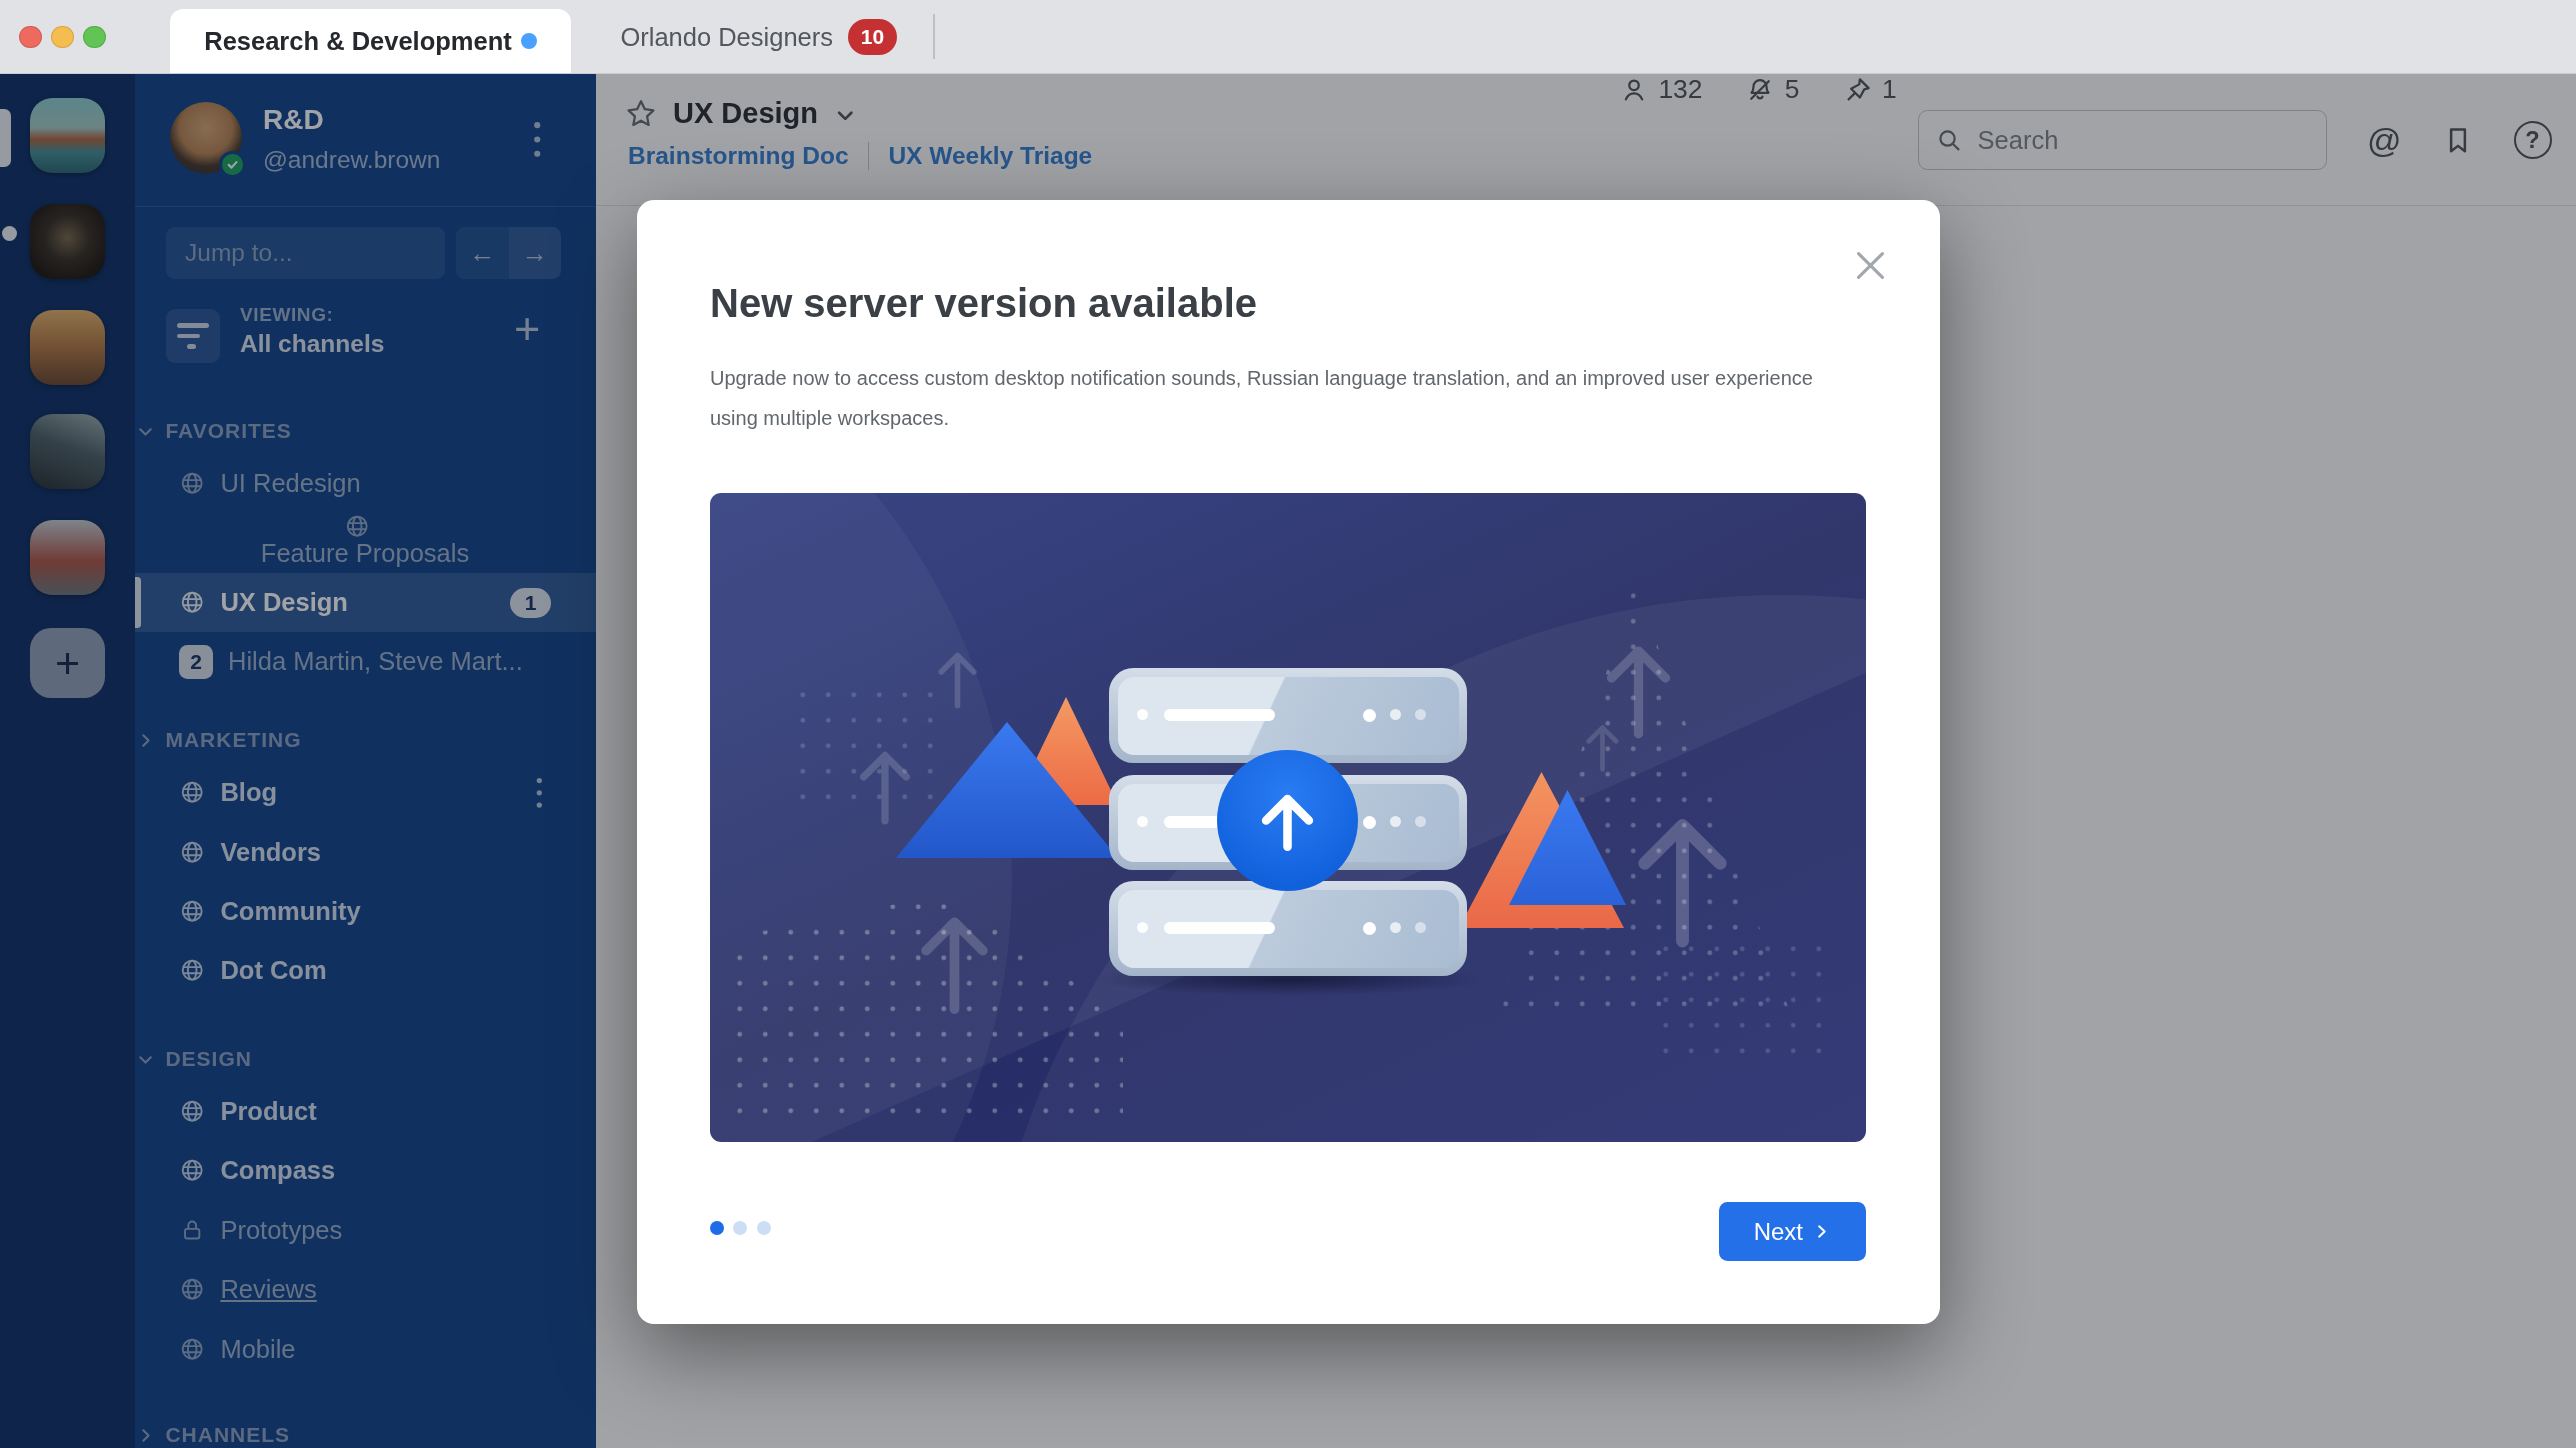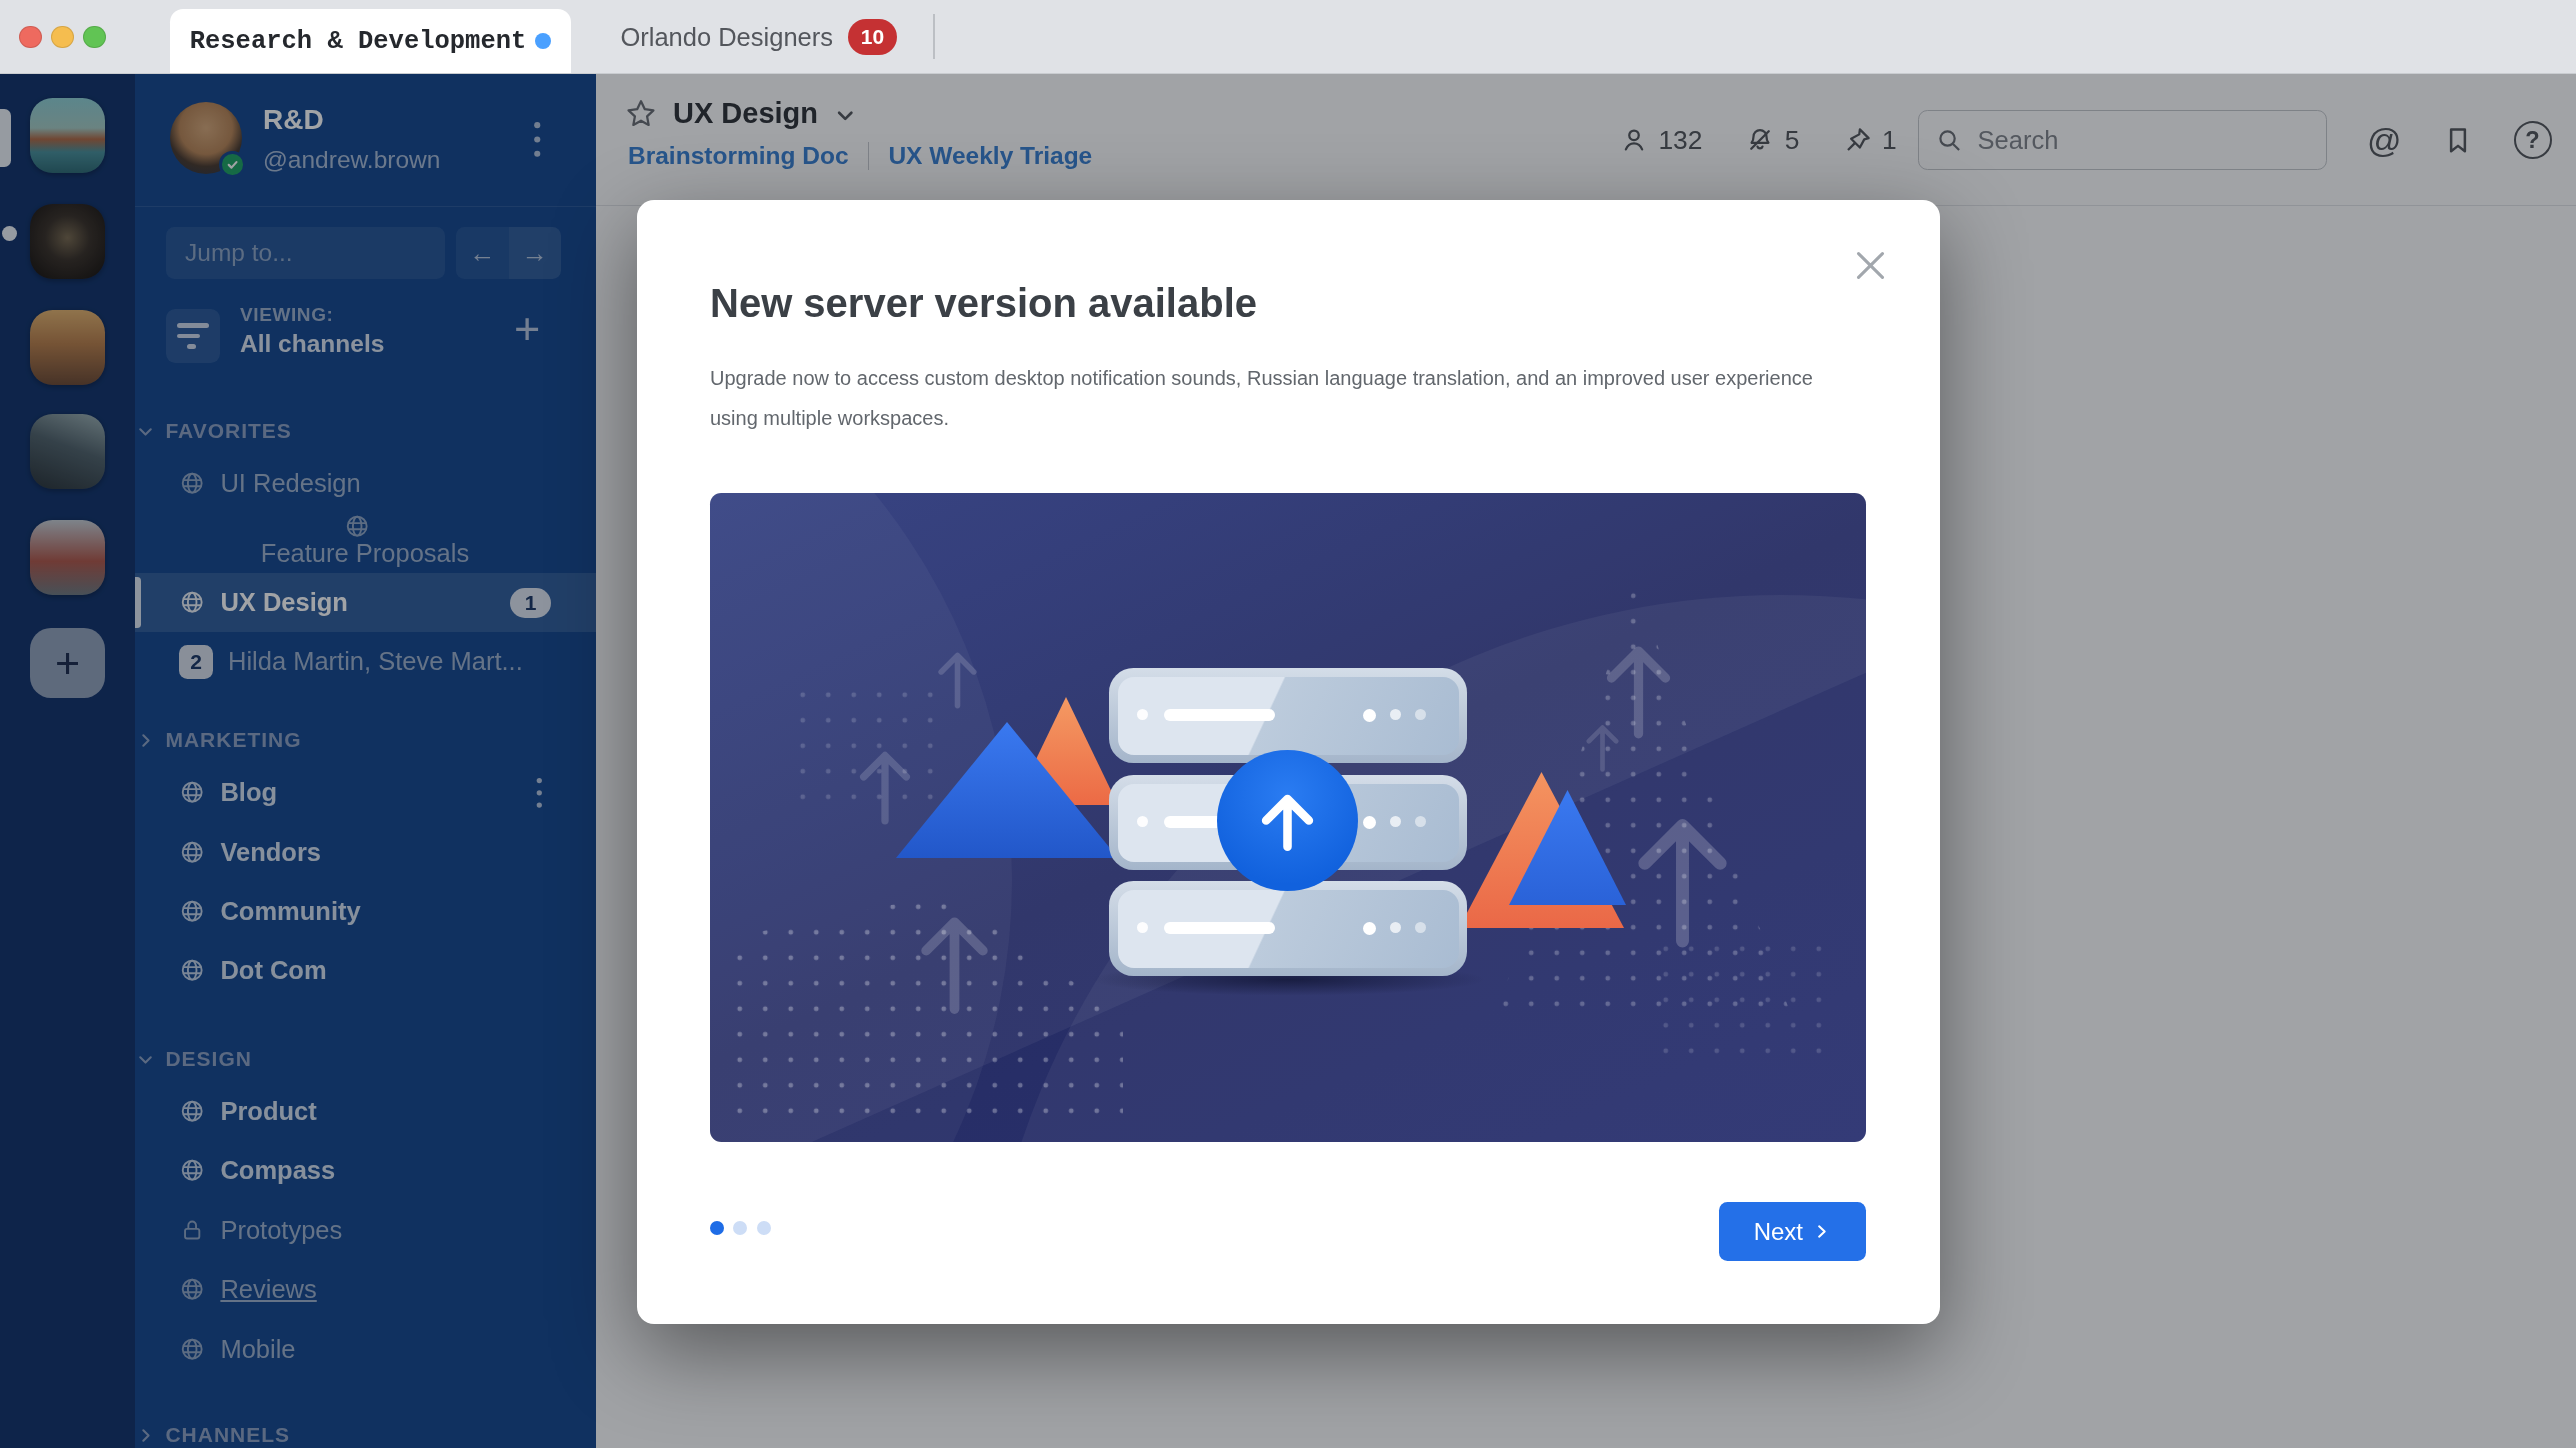--- a/index.html
+++ b/index.html
@@ -7,21 +7,21 @@
     font-family:"Liberation Sans",sans-serif;background:#e0e2e6;}
   *{box-sizing:border-box;}
 
   
   .titlebar{position:absolute;top:0;left:0;right:0;height:74px;background:#e0e2e6;border-bottom:0.9px solid #c9ccd0;z-index:90;}
   .light{position:absolute;top:25.5px;width:22.6px;height:22.6px;border-radius:50%;border:0.9px solid rgba(0,0,0,0.12);}
   .light.red{left:19px;background:#ee6a5f;}
   .light.yellow{left:51px;background:#f5bd4f;}
   .light.green{left:83px;background:#61c454;}
   .tab-active{position:absolute;left:170px;top:9.4px;width:401px;height:64px;background:#ffffff;
-    border-radius:13.2px 13.2px 0 0;display:flex;align-items:center;justify-content:center;gap:9px;font-family:Liberation Mono, monospace;}
+    border-radius:13.2px 13.2px 0 0;display:flex;align-items:center;justify-content:center;gap:9px;}
   .tab-active .tab-label{font-size:25.5px;font-weight:700;color:#25282d;}
   .tab-dot{width:16px;height:16px;border-radius:50%;background:#4aa0ff;}
   .tab-inactive{position:absolute;left:611px;top:0;height:74px;display:flex;align-items:center;gap:15px;padding:0 9.4px;}
   .tab-inactive .tab-label{font-size:25.5px;font-weight:400;color:#53565c;}
   .tab-badge{min-width:49px;height:36px;padding:0 11.3px;border-radius:18px;background:#c53133;color:#fff;
     font-size:21px;font-weight:700;display:flex;align-items:center;justify-content:center;}
   .tab-divider{position:absolute;left:933px;top:14px;width:1.9px;height:45px;background:#bcbfc4;}
 
   
   .app{position:absolute;top:74px;left:0;right:0;bottom:0;background:#fff;}
@@ -90,21 +90,21 @@
   
   .main{position:absolute;left:596px;top:0;right:0;bottom:0;background:#ffffff;}
   .mheader{position:absolute;top:0;left:0;right:0;height:132px;border-bottom:0.9px solid #e4e6e9;background:#fff;}
   .title-row{position:absolute;left:28px;top:22.6px;display:flex;align-items:center;gap:15px;}
   .star{width:34px;height:34px;color:#6b6f75;}
   .channel-title{font-size:29px;font-weight:700;color:#303338;}
   .title-chev{width:24.5px;height:24.5px;color:#54575c;margin-top:3.8px;}
   .links-row{position:absolute;left:32px;top:68px;display:flex;align-items:center;}
   .hlink{font-size:24.5px;font-weight:600;color:#3b82d4;}
   .link-sep{width:1.9px;height:28px;background:#c9ccd1;margin:0 19px;}
-  .stats{position:absolute;left:1023px;top:0;height:132px;display:flex;align-items:center;gap:43px;}
+  .stats{position:absolute;left:1023px;top:0;height:132px;display:flex;align-items:flex-start;gap:43px;}
   .stat{display:flex;align-items:center;gap:9.4px;color:#54575c;}
   .stat .s-icon{width:30px;height:30px;}
   .stat .s-val{font-size:26.4px;}
   .search-box{position:absolute;left:1322px;top:36px;width:409px;height:60px;border:1.9px solid #c7cace;border-radius:9.4px;
     display:flex;align-items:center;padding:0 17px;gap:13.2px;background:#fff;}
   .search-box .sm-icon{width:26.4px;height:26.4px;color:#6b6f75;flex:0 0 auto;}
   .search-box input{border:none;outline:none;background:transparent;font-size:25.5px;color:#3c4043;width:100%;
     font-family:"Liberation Sans",sans-serif;}
   .search-box input::placeholder{color:#83878d;opacity:1;}
   .hicons{position:absolute;left:1771px;top:0;height:132px;display:flex;align-items:center;gap:41px;color:#54575c;}

